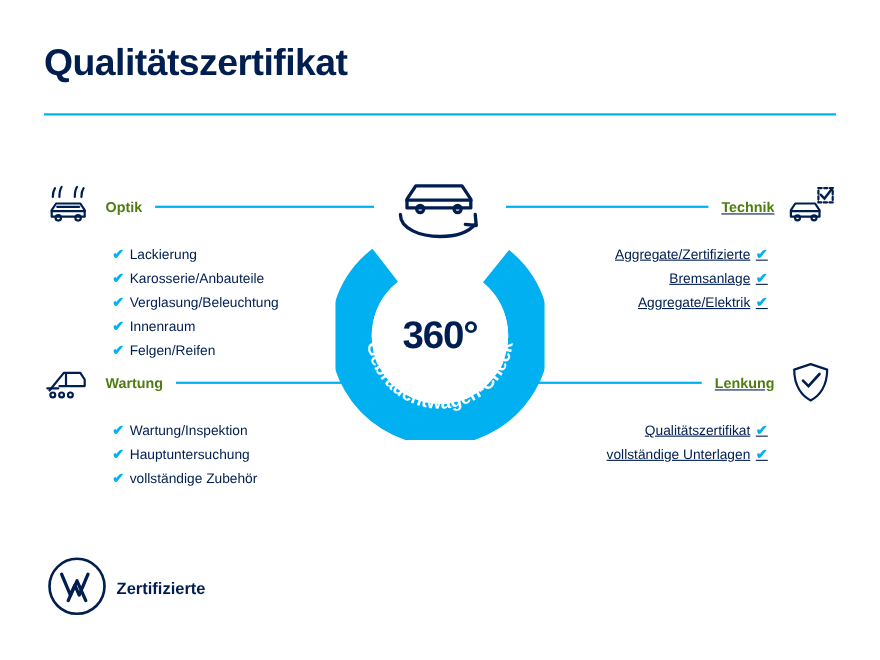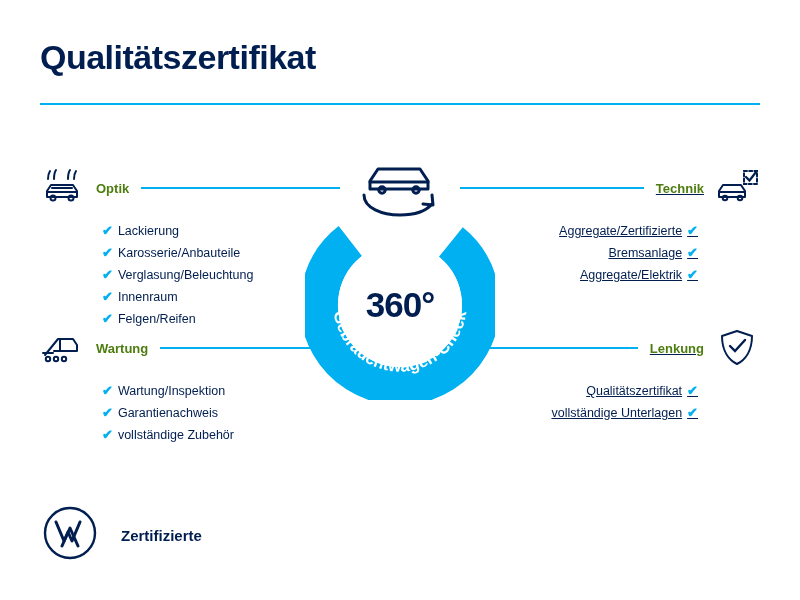--- a/index.html
+++ b/index.html
@@ -156,21 +156,21 @@
   
   .footer {
     position: absolute;
     left: 42px;
     top: 505px;
     display: flex;
     align-items: center;
   }
   .vw-logo { flex: 0 0 auto; }
   .footer-text {
-    margin-left: 23px;
+    margin-left: 8px;
     font-size: 15px;
     font-weight: bold;
     line-height: 19px;
     color: #001e50;
   }
   .footer-text div { white-space: nowrap; }
 </style>
 </head>
 <body>
 
@@ -216,21 +216,21 @@
           <circle cx="16" cy="32" r="2.2"></circle>
           <circle cx="24" cy="32" r="2.2"></circle>
           <path d="M3 26 L13 26"></path>
         </svg>
       </div>
       <div class="block-title">Wartung</div>
       <div class="head-rule"></div>
     </div>
     <ul class="items">
       <li><span class="check">✔</span><span>Wartung/Inspektion</span></li>
-      <li><span class="check">✔</span><span>Garantienachweis</span></li>
+      <li><span class="check">✔</span><span>Hauptuntersuchung</span></li>
       <li><span class="check">✔</span><span>vollständige Zubehör</span></li>
     </ul>
   </div>
 
   <div class="block block-right block-tr">
     <div class="block-head">
       <div class="icon-box">
         <svg width="46" height="42" viewBox="0 0 46 42" fill="none" stroke="#001e50" stroke-width="2" stroke-linecap="round">
           <path d="M5 30 L5 24 L9 18 L27 18 L31 24 L31 30 Z" stroke-linejoin="round"></path>
           <path d="M5 25 L31 25"></path>

